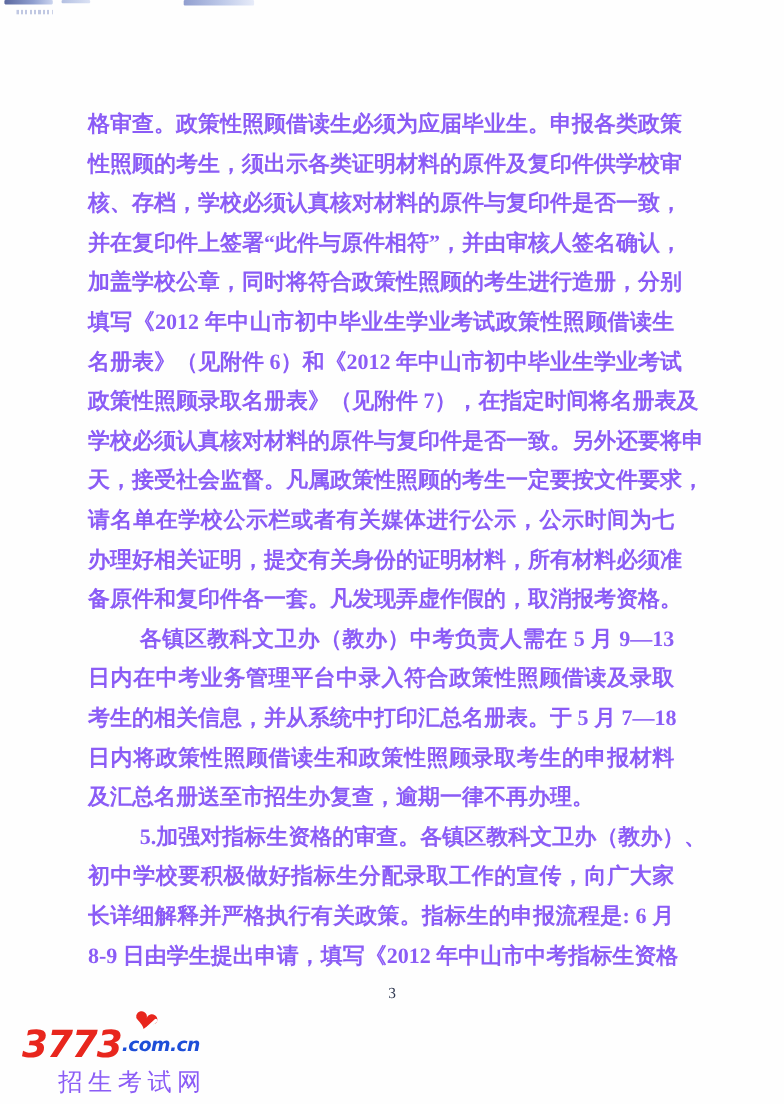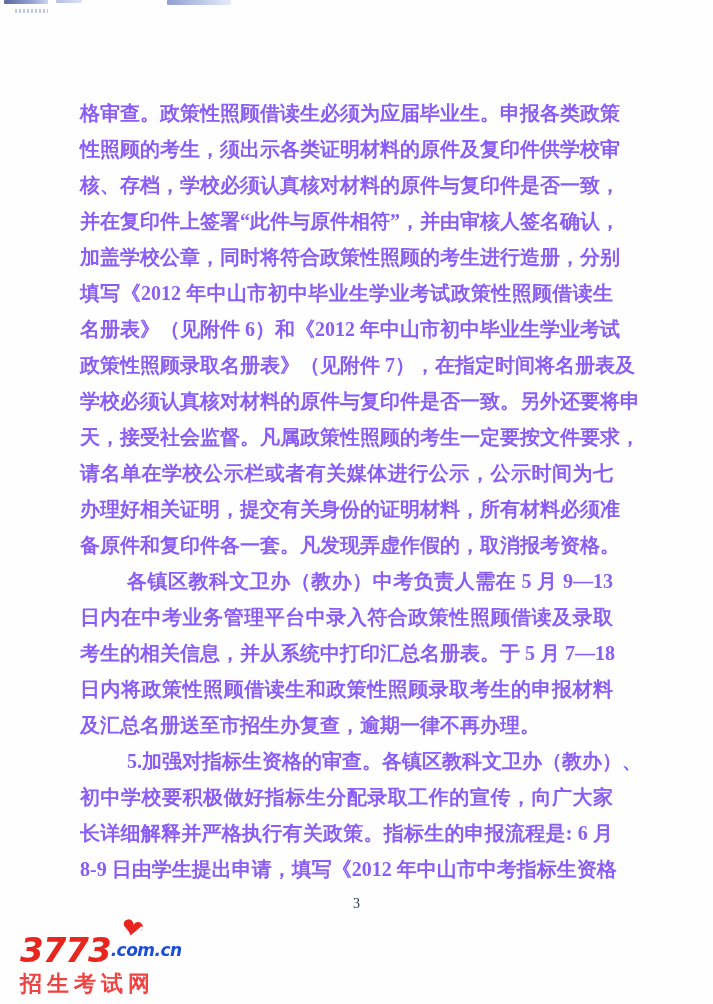--- a/index.html
+++ b/index.html
@@ -78,25 +78,25 @@
     transform:rotate(16deg);
   }
   .heart-slash {
     position:absolute; left:108px; top:-1px;
     width:17px; height:3px;
     background:#ffffff;
     transform:rotate(-42deg);
     border-radius:2px;
   }
   .logo-tagline {
-    margin-top:3px;
+    margin-left:33px; margin-top:3px;
     font-size:22px; line-height:26px;
-    font-weight:bold;
+    font-weight:normal;
     letter-spacing:5px;
-    color:#ef4444;
+    color:#8b5cf6;
   }
 </style>
 </head>
 <body>
 
 <div class="page">
 
   <div class="smudge smudge-a"></div>
   <div class="smudge smudge-b"></div>
   <div class="smudge smudge-c"></div>

